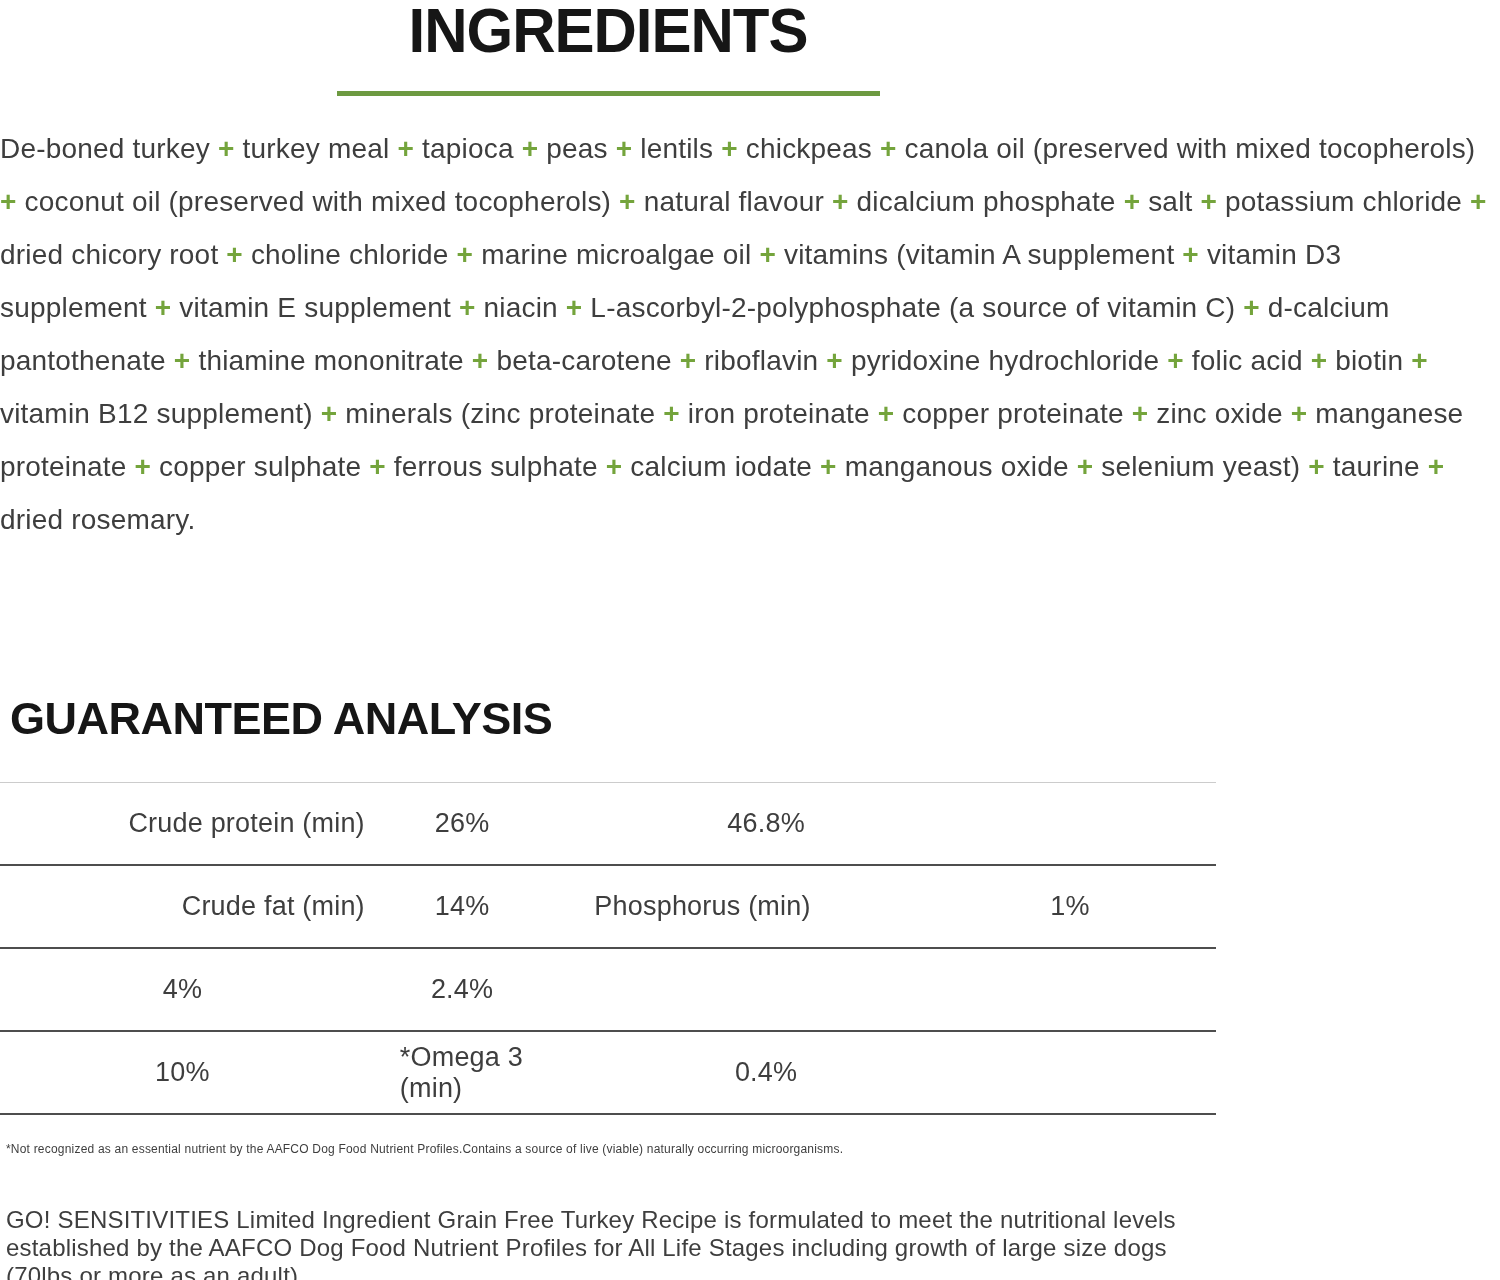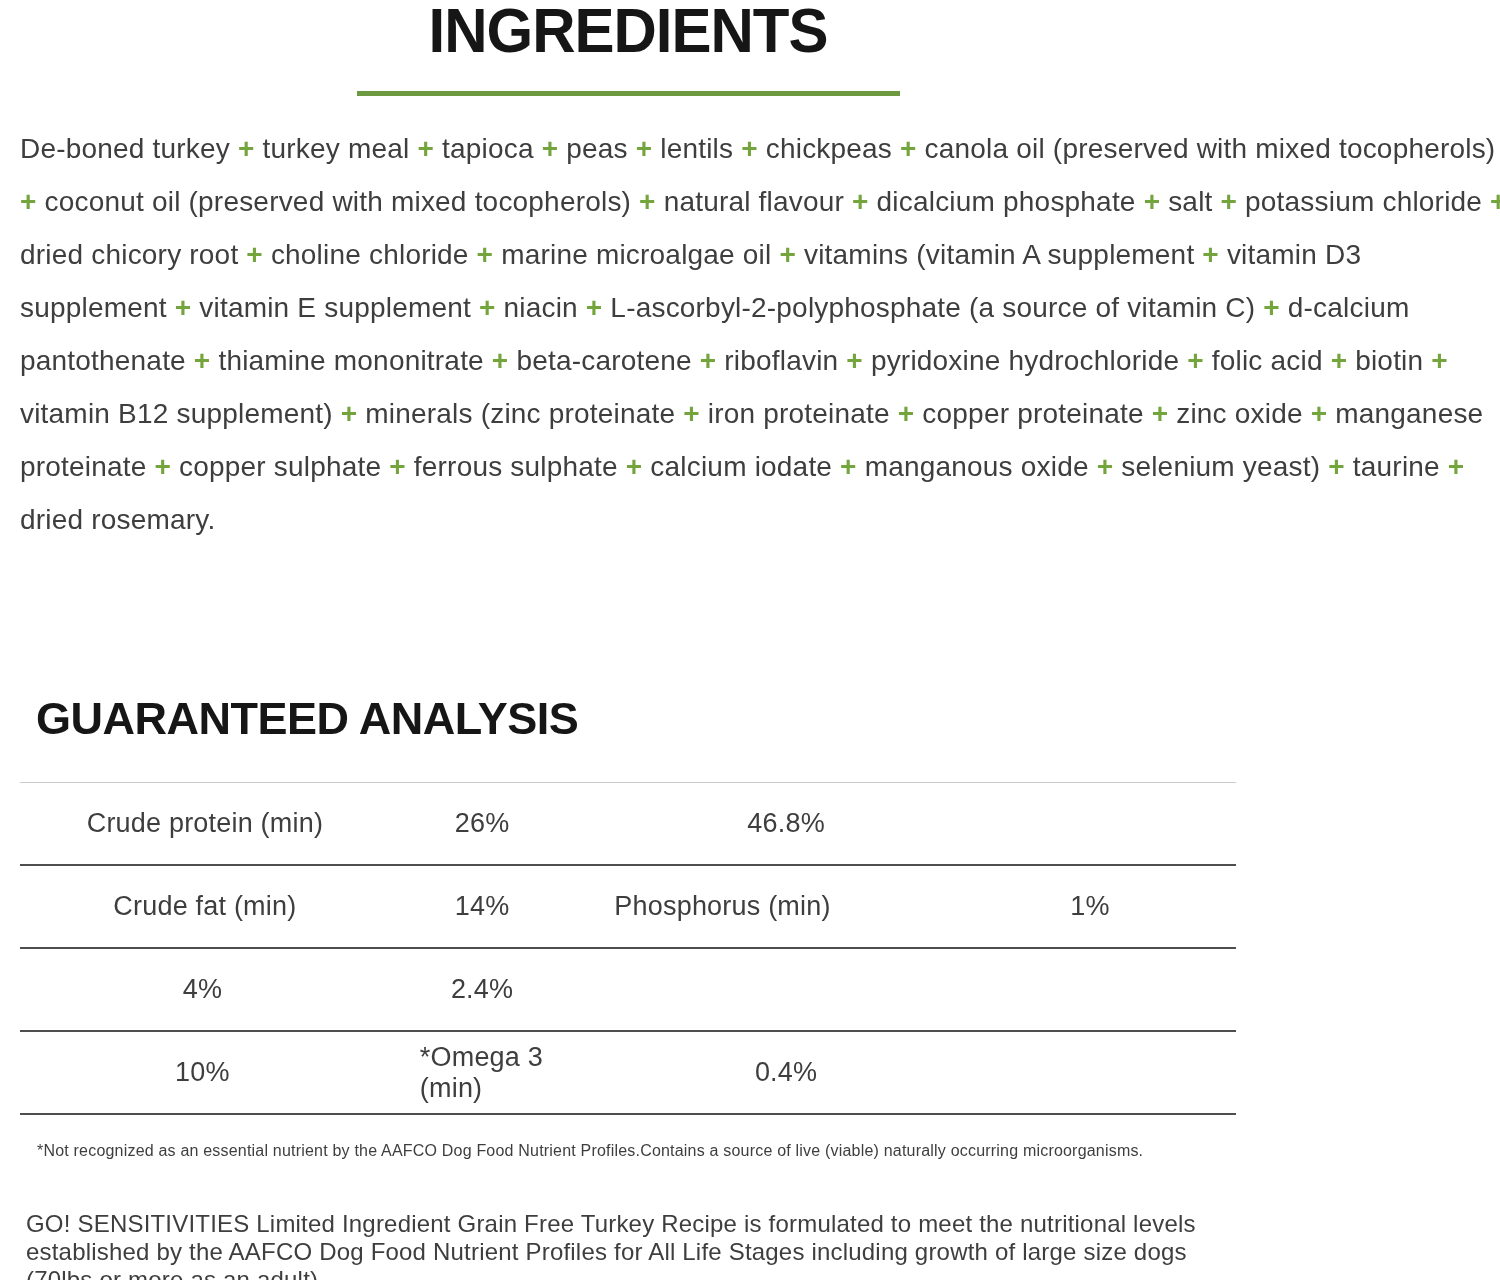--- a/index.html
+++ b/index.html
@@ -5,21 +5,21 @@
   * { margin: 0; padding: 0; box-sizing: border-box; }
   html, body { background: #ffffff; }
   body {
     width: 1500px;
     height: 1280px;
     overflow: hidden;
     font-family: "Liberation Sans", sans-serif;
     color: var(--text, #3e3e3e);
     position: relative;
   }
-  .page { width: 1216px; height: 1280px; padding-top: 2px; margin-left: 20px; }
+  .page { width: 1216px; height: 1280px; padding-top: 2px; }
 
   
   .ingredients-title {
     text-align: center;
     font-size: 60px;
     line-height: 56px;
     font-weight: 900;
     letter-spacing: -1px;
     color: var(--heading, #161616);
     transform: scaleY(1.04);
@@ -43,50 +43,50 @@
     letter-spacing: 0.2px;
   }
   .ingredients-text .plus {
     color: var(--plus-green, #74a43c);
     font-weight: 600;
   }
 
   
   .ga-heading {
     margin-top: 150px;
-    padding-left: 16px;
+    padding-left: 10px;
     font-size: 45px;
     line-height: 46px;
     font-weight: 900;
     letter-spacing: -0.5px;
     color: var(--heading, #161616);
   }
   .ga-table {
     margin-top: 40px;
     border-top: 1px solid var(--divider-light, #cccccc);
   }
   .ga-row {
     display: grid;
     grid-template-columns: 30% 16% 34% 16% 4%;
     align-items: center;
     height: 83px;
     border-bottom: 2px solid var(--divider-dark, #4e4e4e);
     font-size: 27px;
     letter-spacing: 0.2px;
   }
-  .ga-row .c1 { padding-left: 5px; text-align: center; }
+  .ga-row .c1 { padding-left: 5px; text-align: right; }
   .ga-row .c2 { text-align: center; }
   .ga-row .c3 { padding-left: 35px; text-align: left; }
   .ga-row .c4 { text-align: center; }
 
   
   .footnote {
     margin-top: 27px;
-    padding-left: 17px;
-    font-size: 16px;
+    padding-left: 6px;
+    font-size: 12px;
     letter-spacing: 0.2px;
     white-space: nowrap;
     color: var(--text, #3e3e3e);
   }
   .formulation-note {
     margin-top: 50px;
     padding-left: 6px;
     max-width: 1480px;
     font-size: 24px;
     line-height: 28px;

